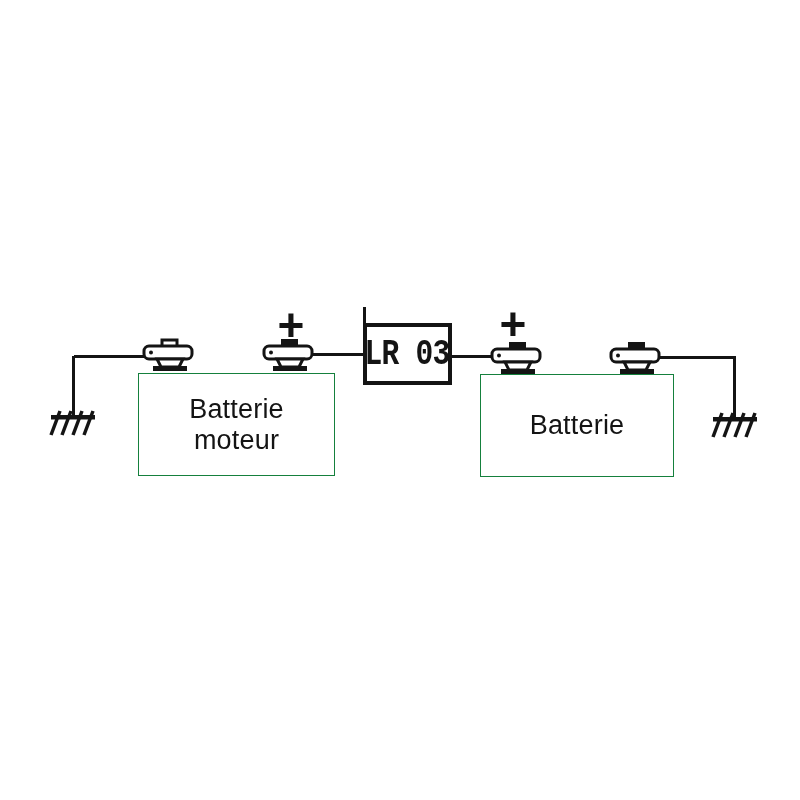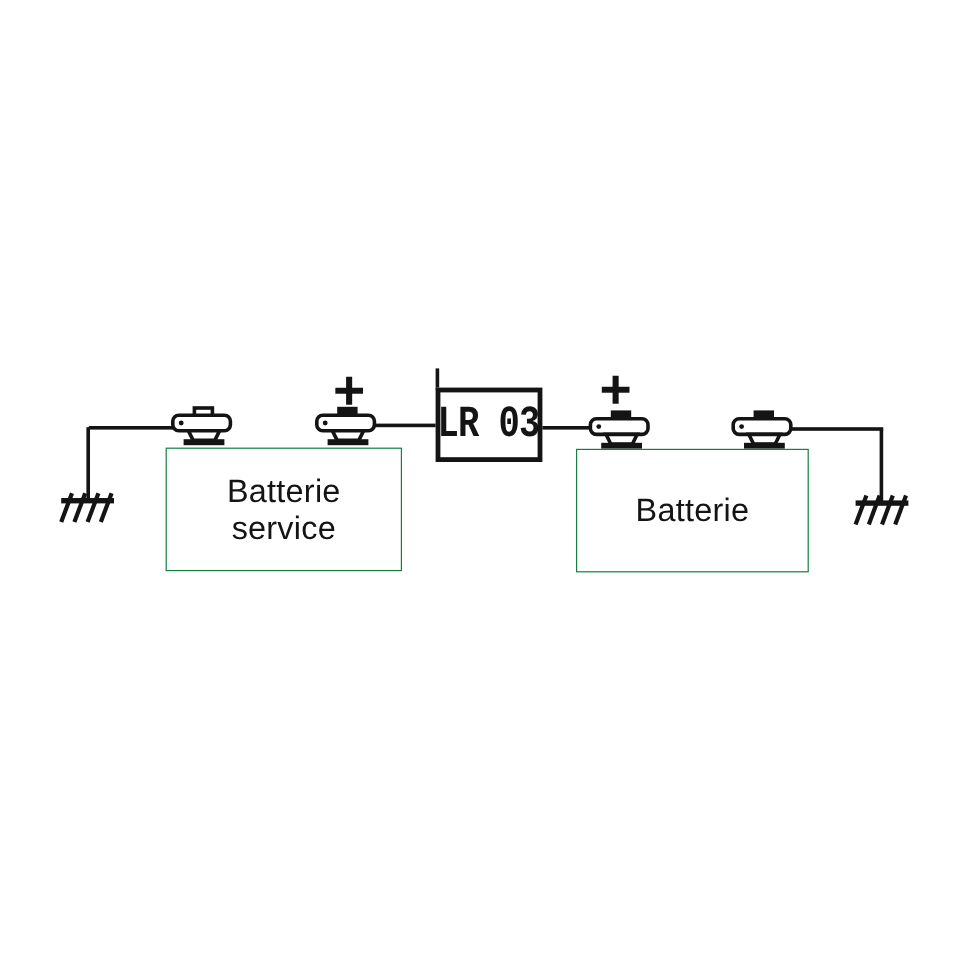--- a/index.html
+++ b/index.html
@@ -134,20 +134,20 @@
 
   <span class="plus-sign" style="left:291px; top:325px;">+</span>
   <span class="plus-sign" style="left:513px; top:324px;">+</span>
 
   <div class="relay-box">
     <span class="relay-label">LR 03</span>
   </div>
 
   <div class="battery-box battery-left">
     <span>Batterie</span>
-    <span>service</span>
+    <span>moteur</span>
   </div>
 
   <div class="battery-box battery-right">
     <span>Batterie</span>
   </div>
 
 </div>
 
 </body></html>

